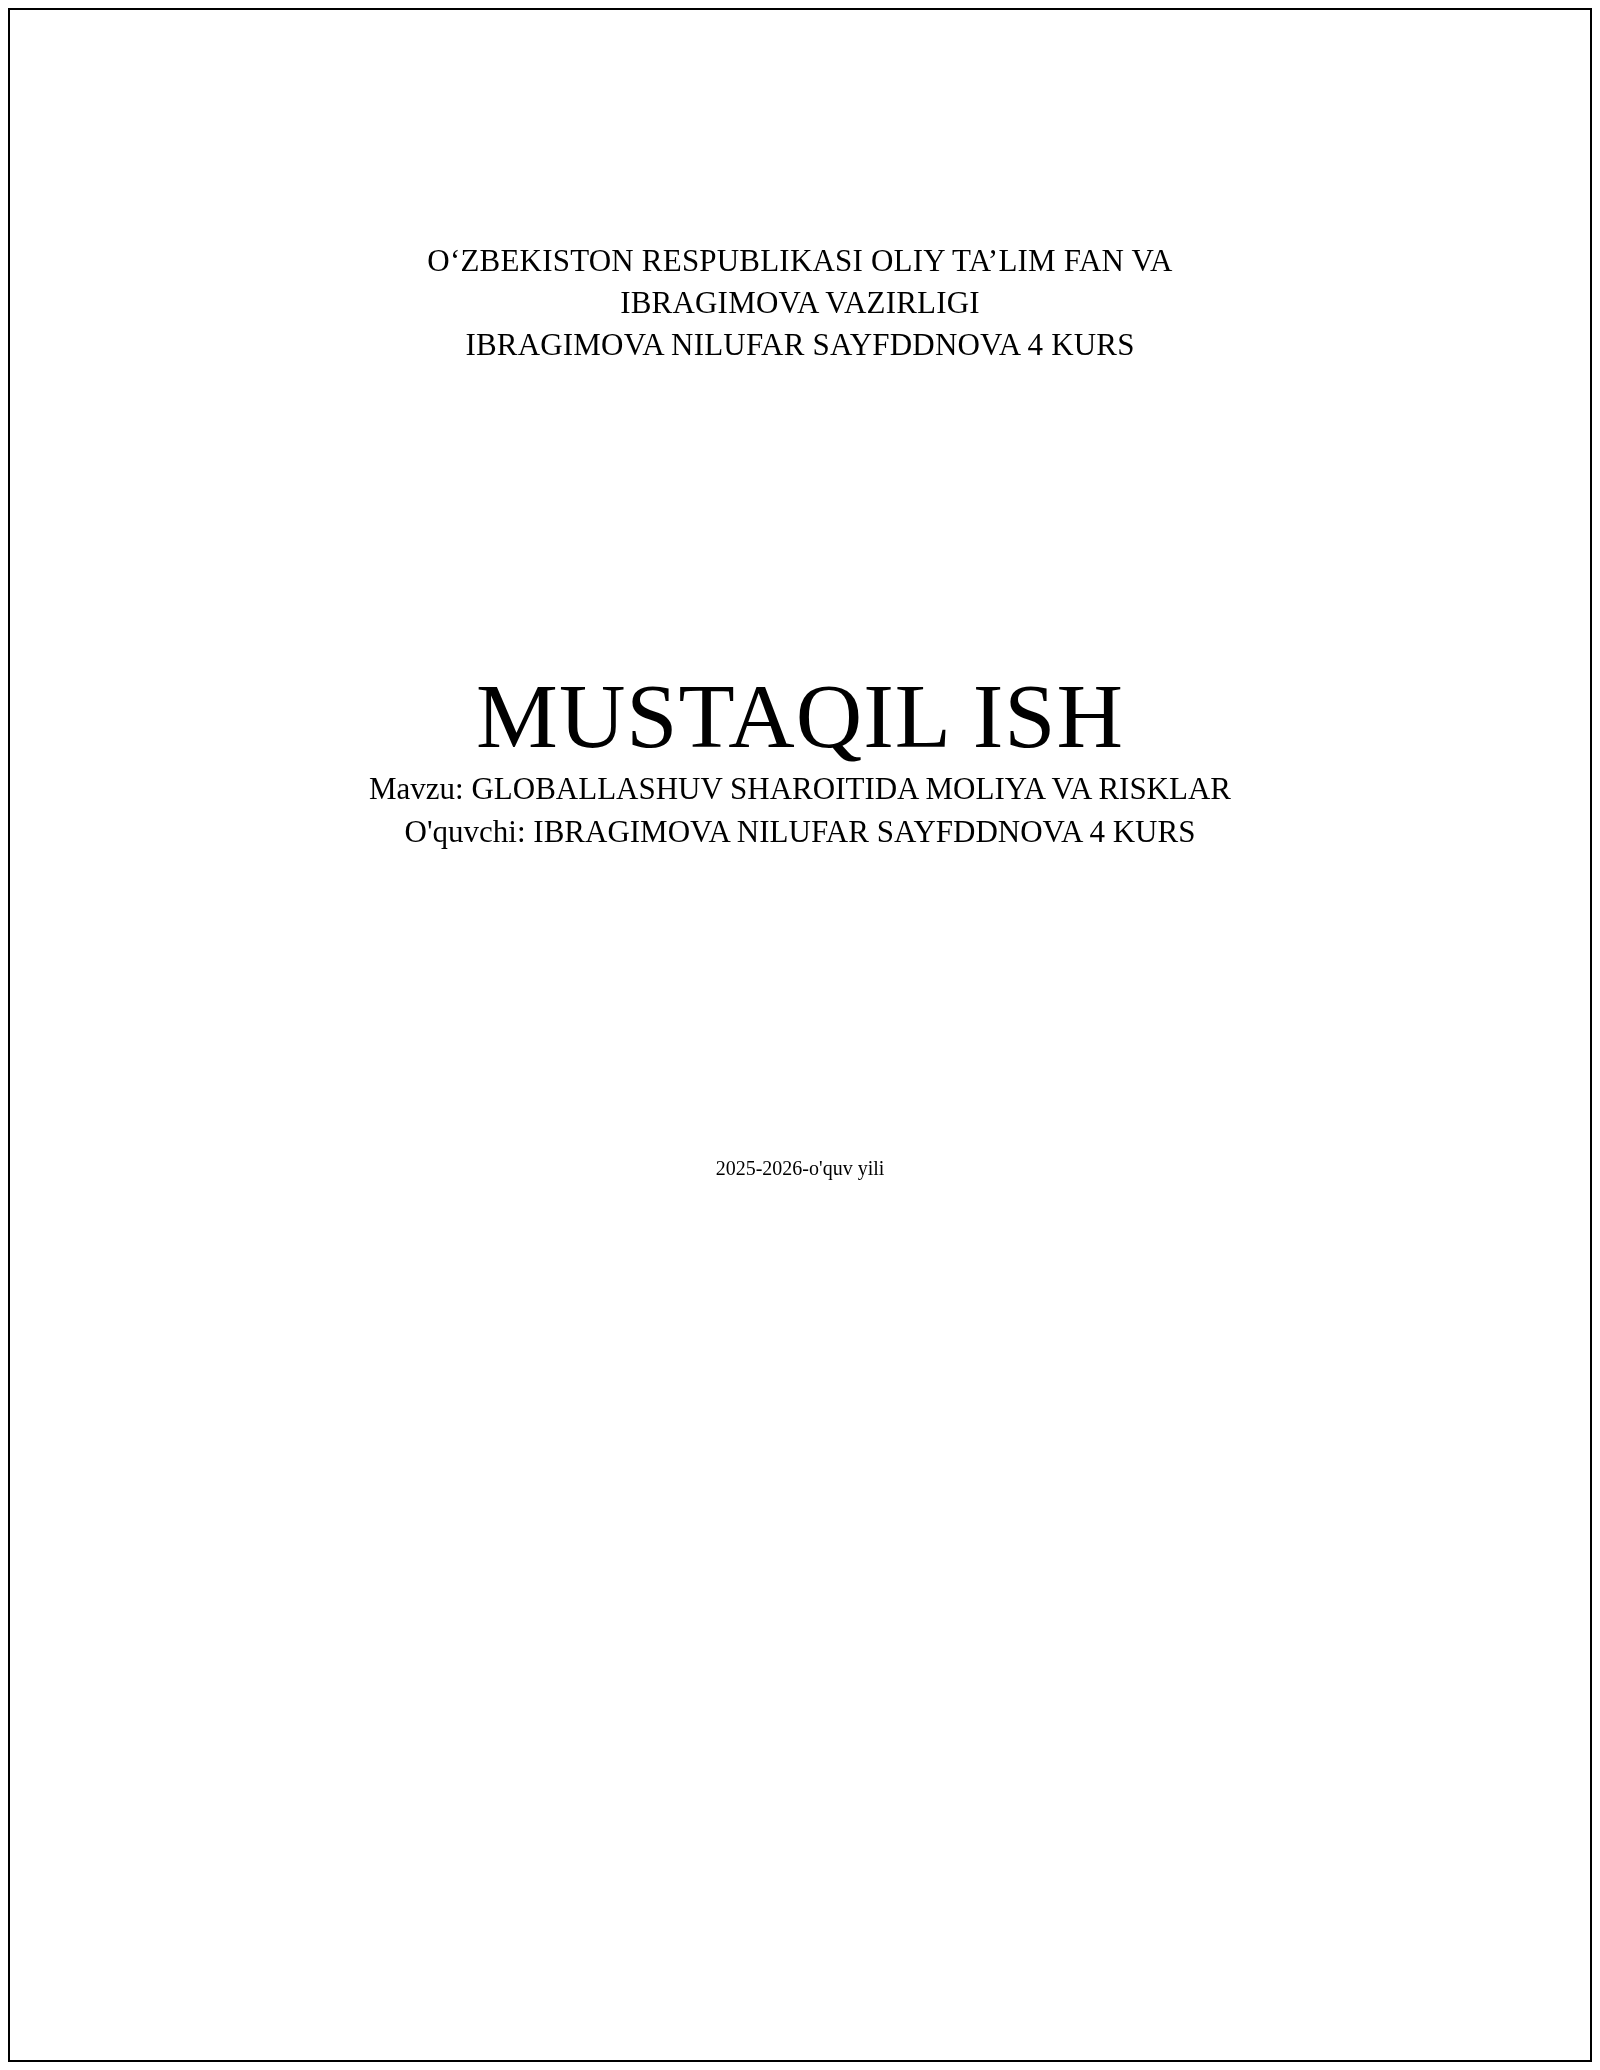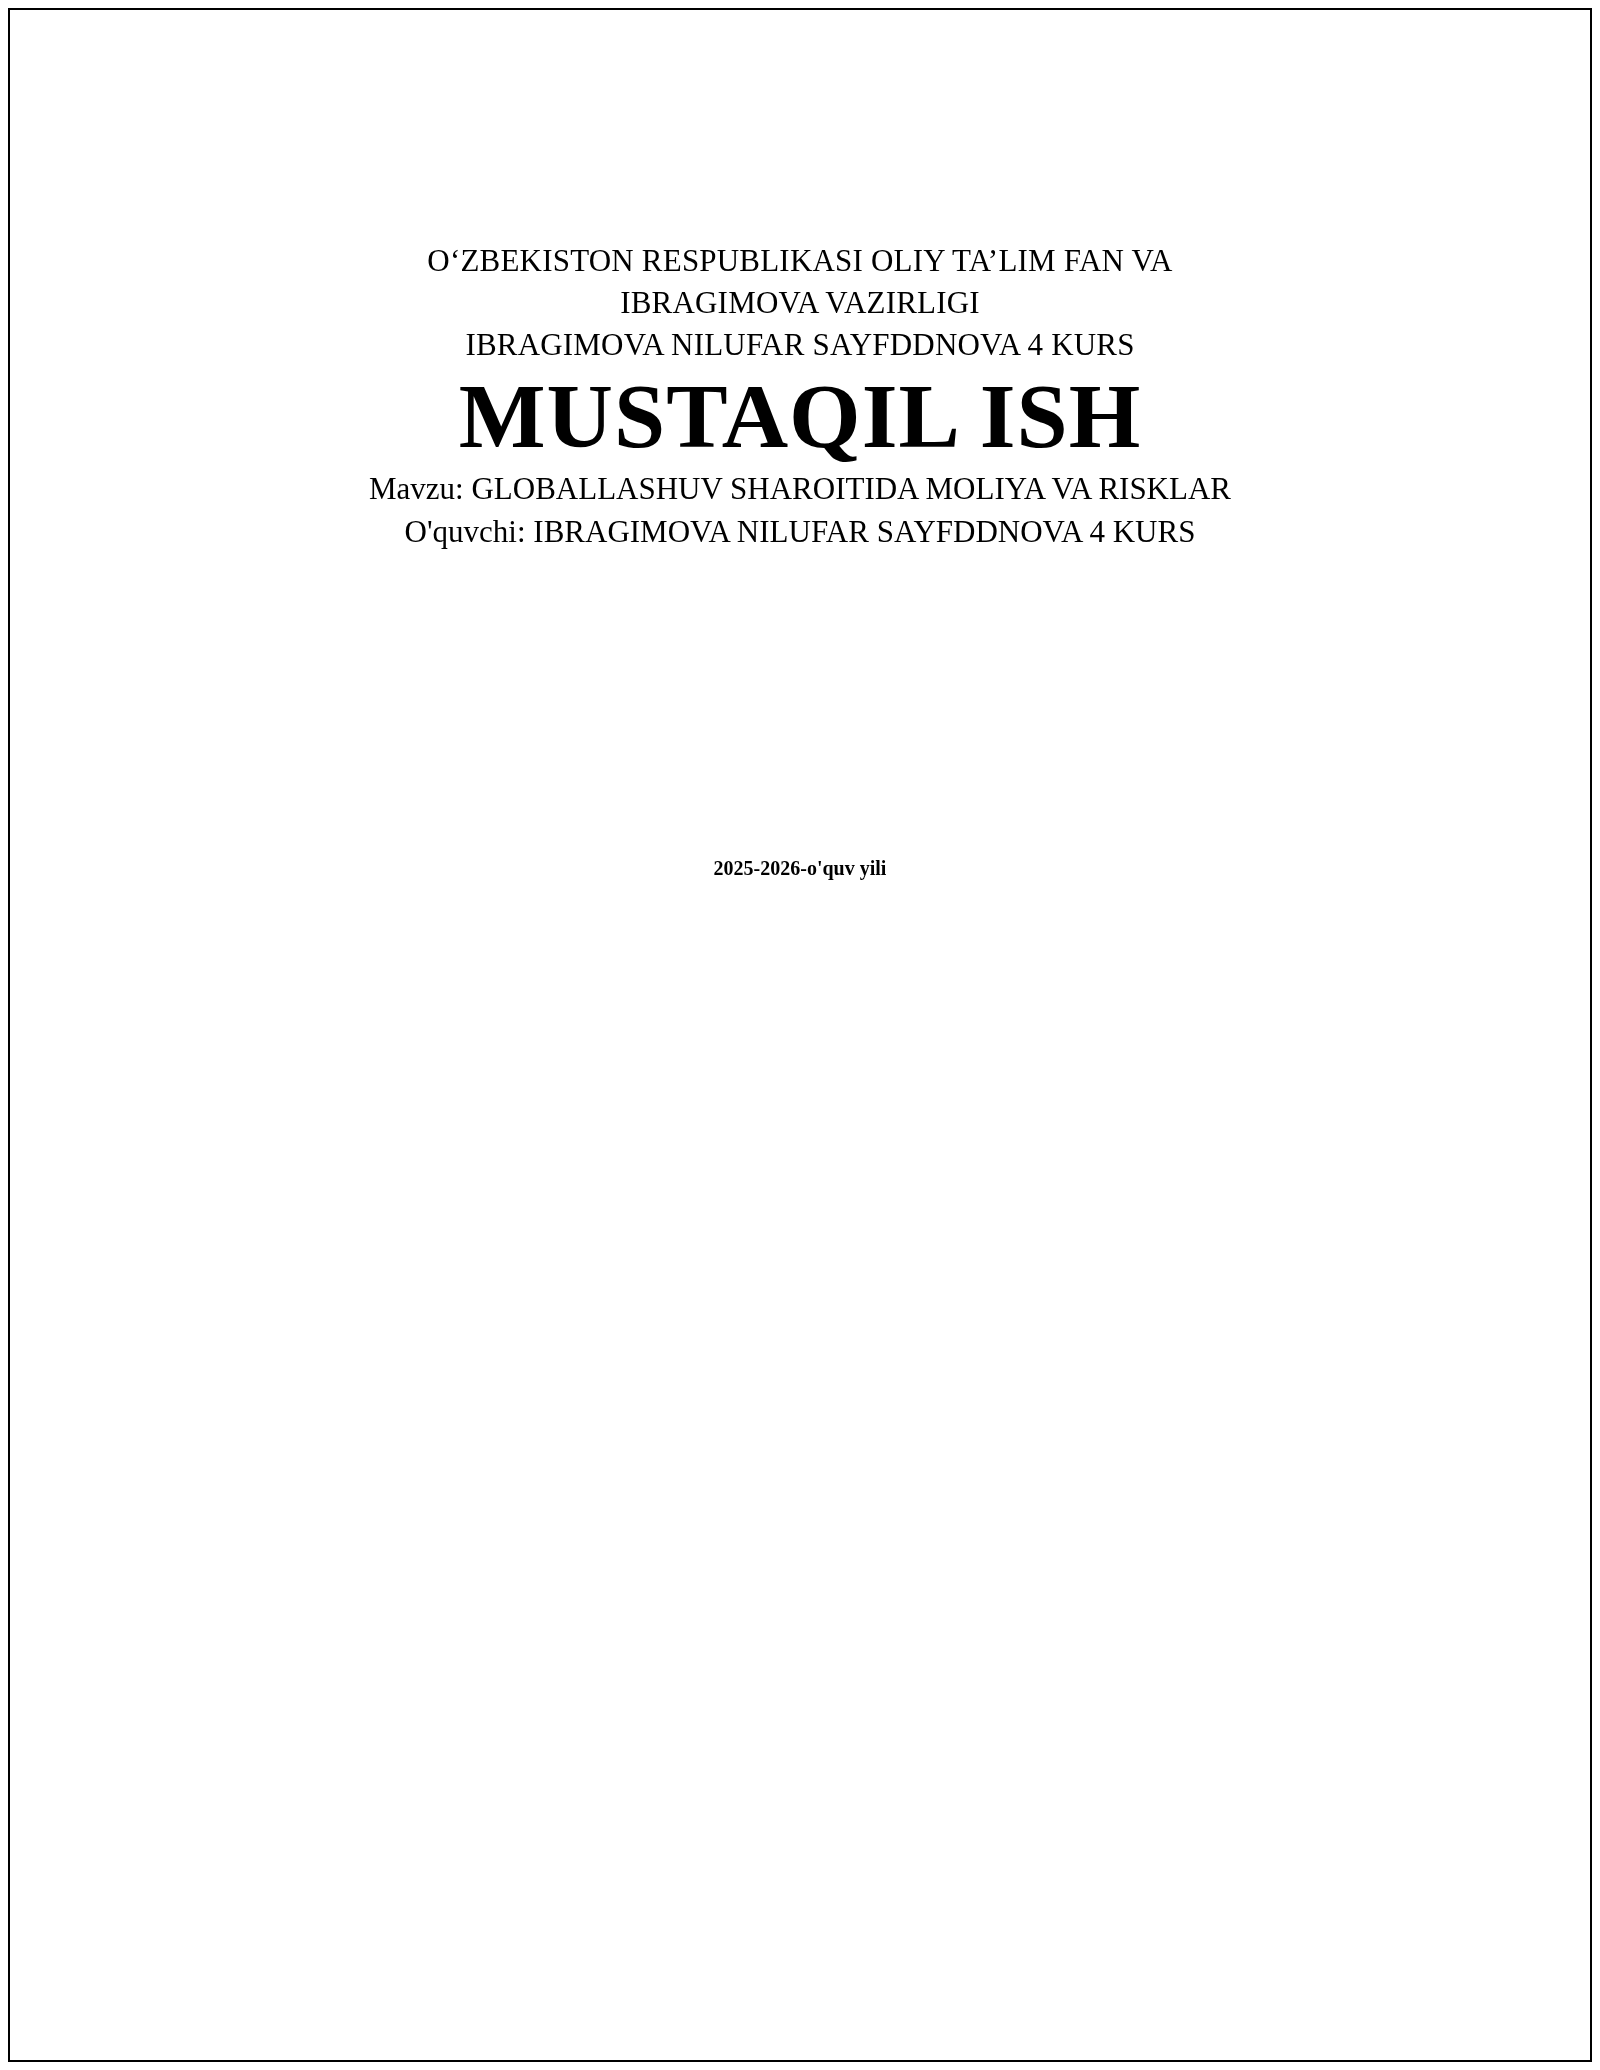--- a/index.html
+++ b/index.html
@@ -50,40 +50,41 @@
     font-size: 31px;
     line-height: 1.35;
     letter-spacing: 0.2px;
   }
   .ministry-line {
     display: block;
     white-space: pre-wrap;
   }
 
   .doc-title {
+    margin-top: 300px;
     font-size: 92px;
-    font-weight: bold;
+    font-weight: normal;
     letter-spacing: 1px;
     line-height: 1.1;
   }
 
   .subject-line {
     font-size: 31px;
     line-height: 1.4;
   }
 
   .student-line {
     font-size: 31px;
     line-height: 1.4;
   }
 
   .year-line {
     margin-top: 300px;
     font-size: 20px;
-    font-weight: bold;
+    font-weight: normal;
     line-height: 1.4;
   }
 </style>
 </head>
 <body>
 
 <div class="page-canvas">
   <div class="page-border"></div>
 
   <div class="page-inner">

